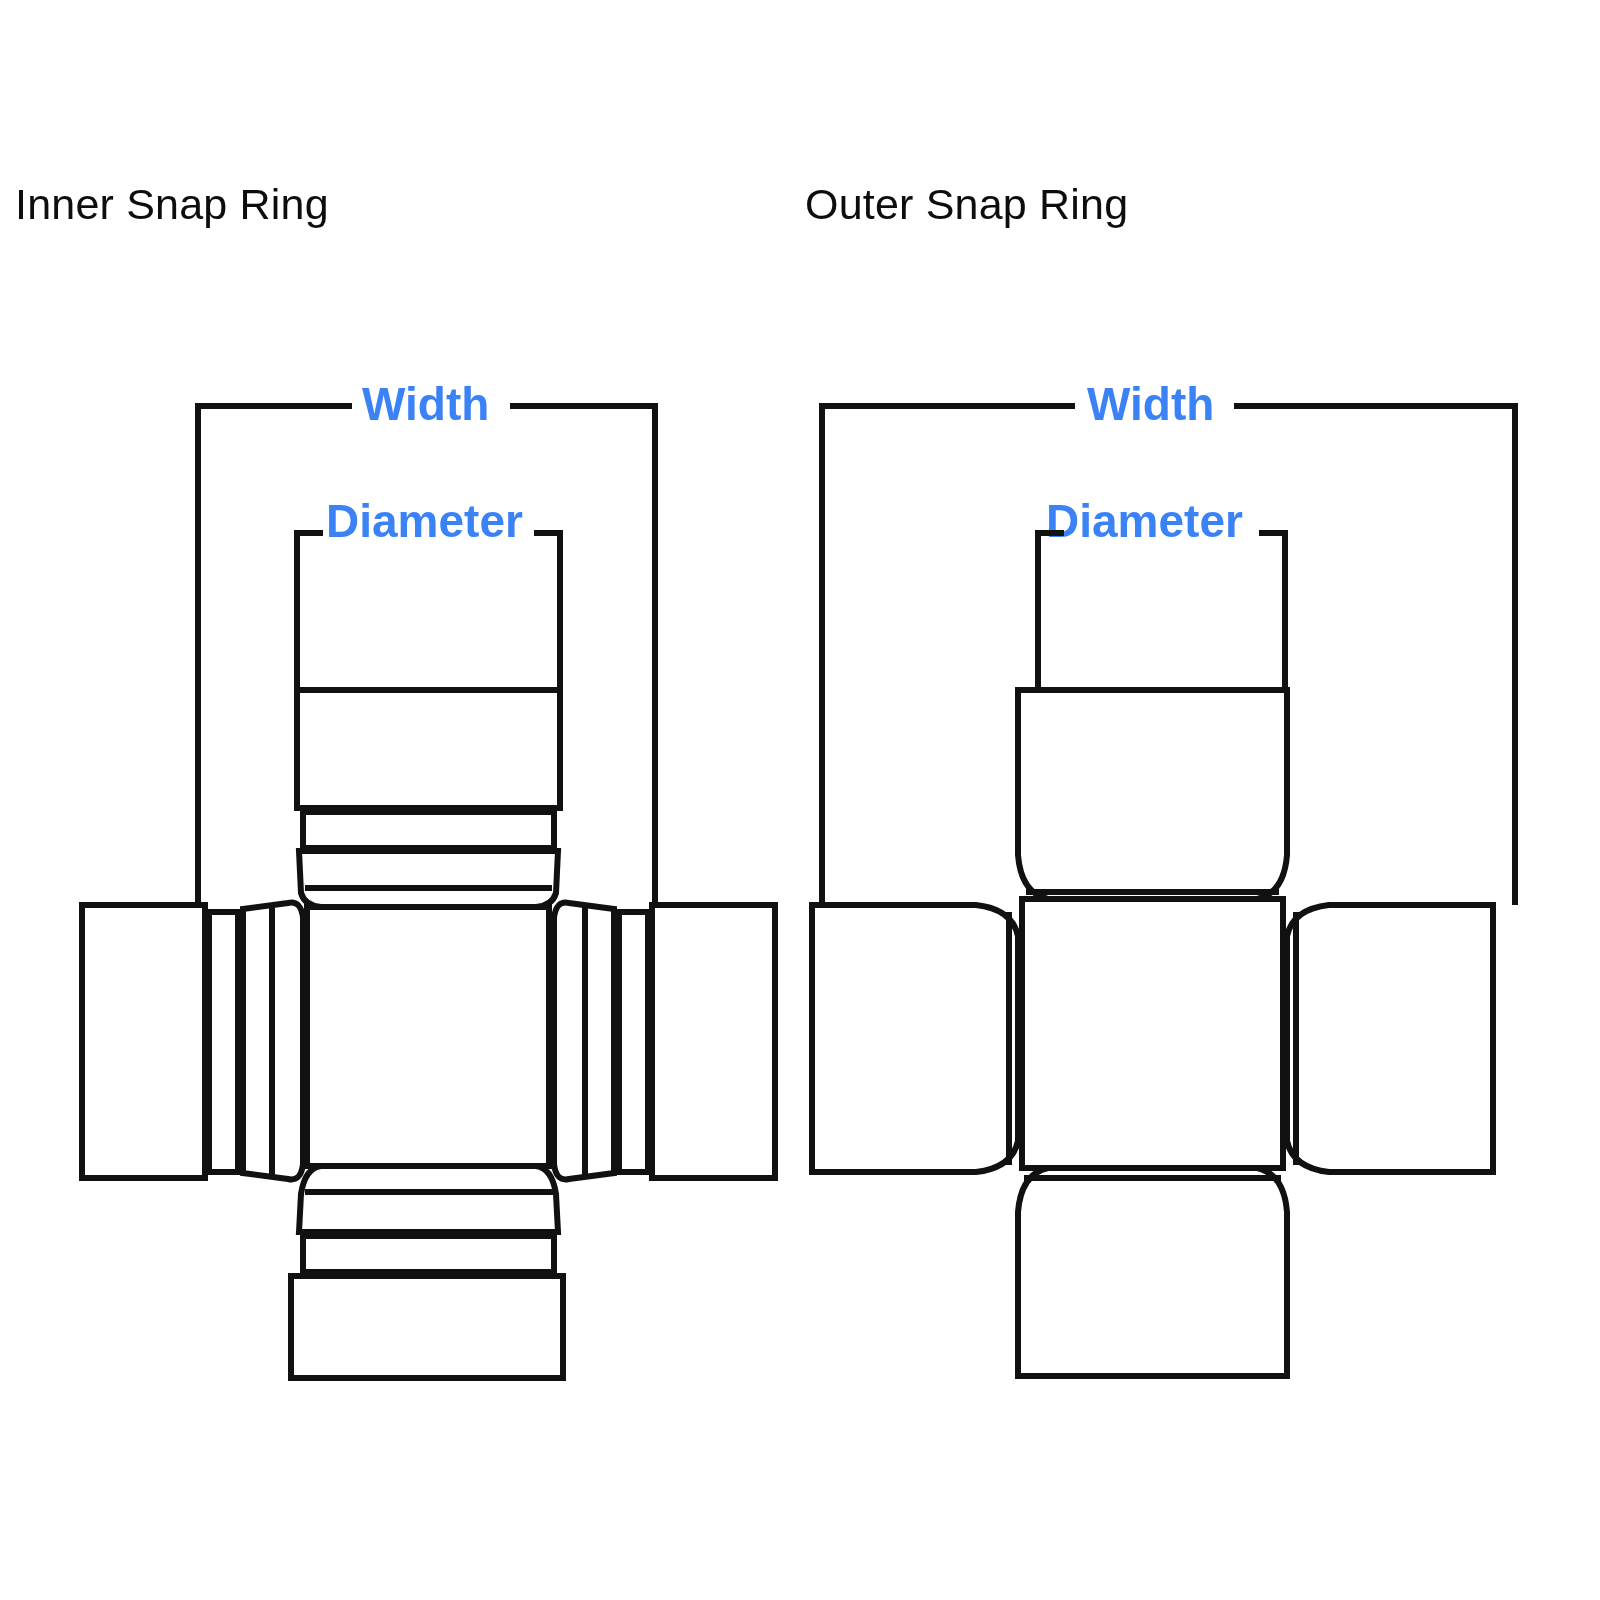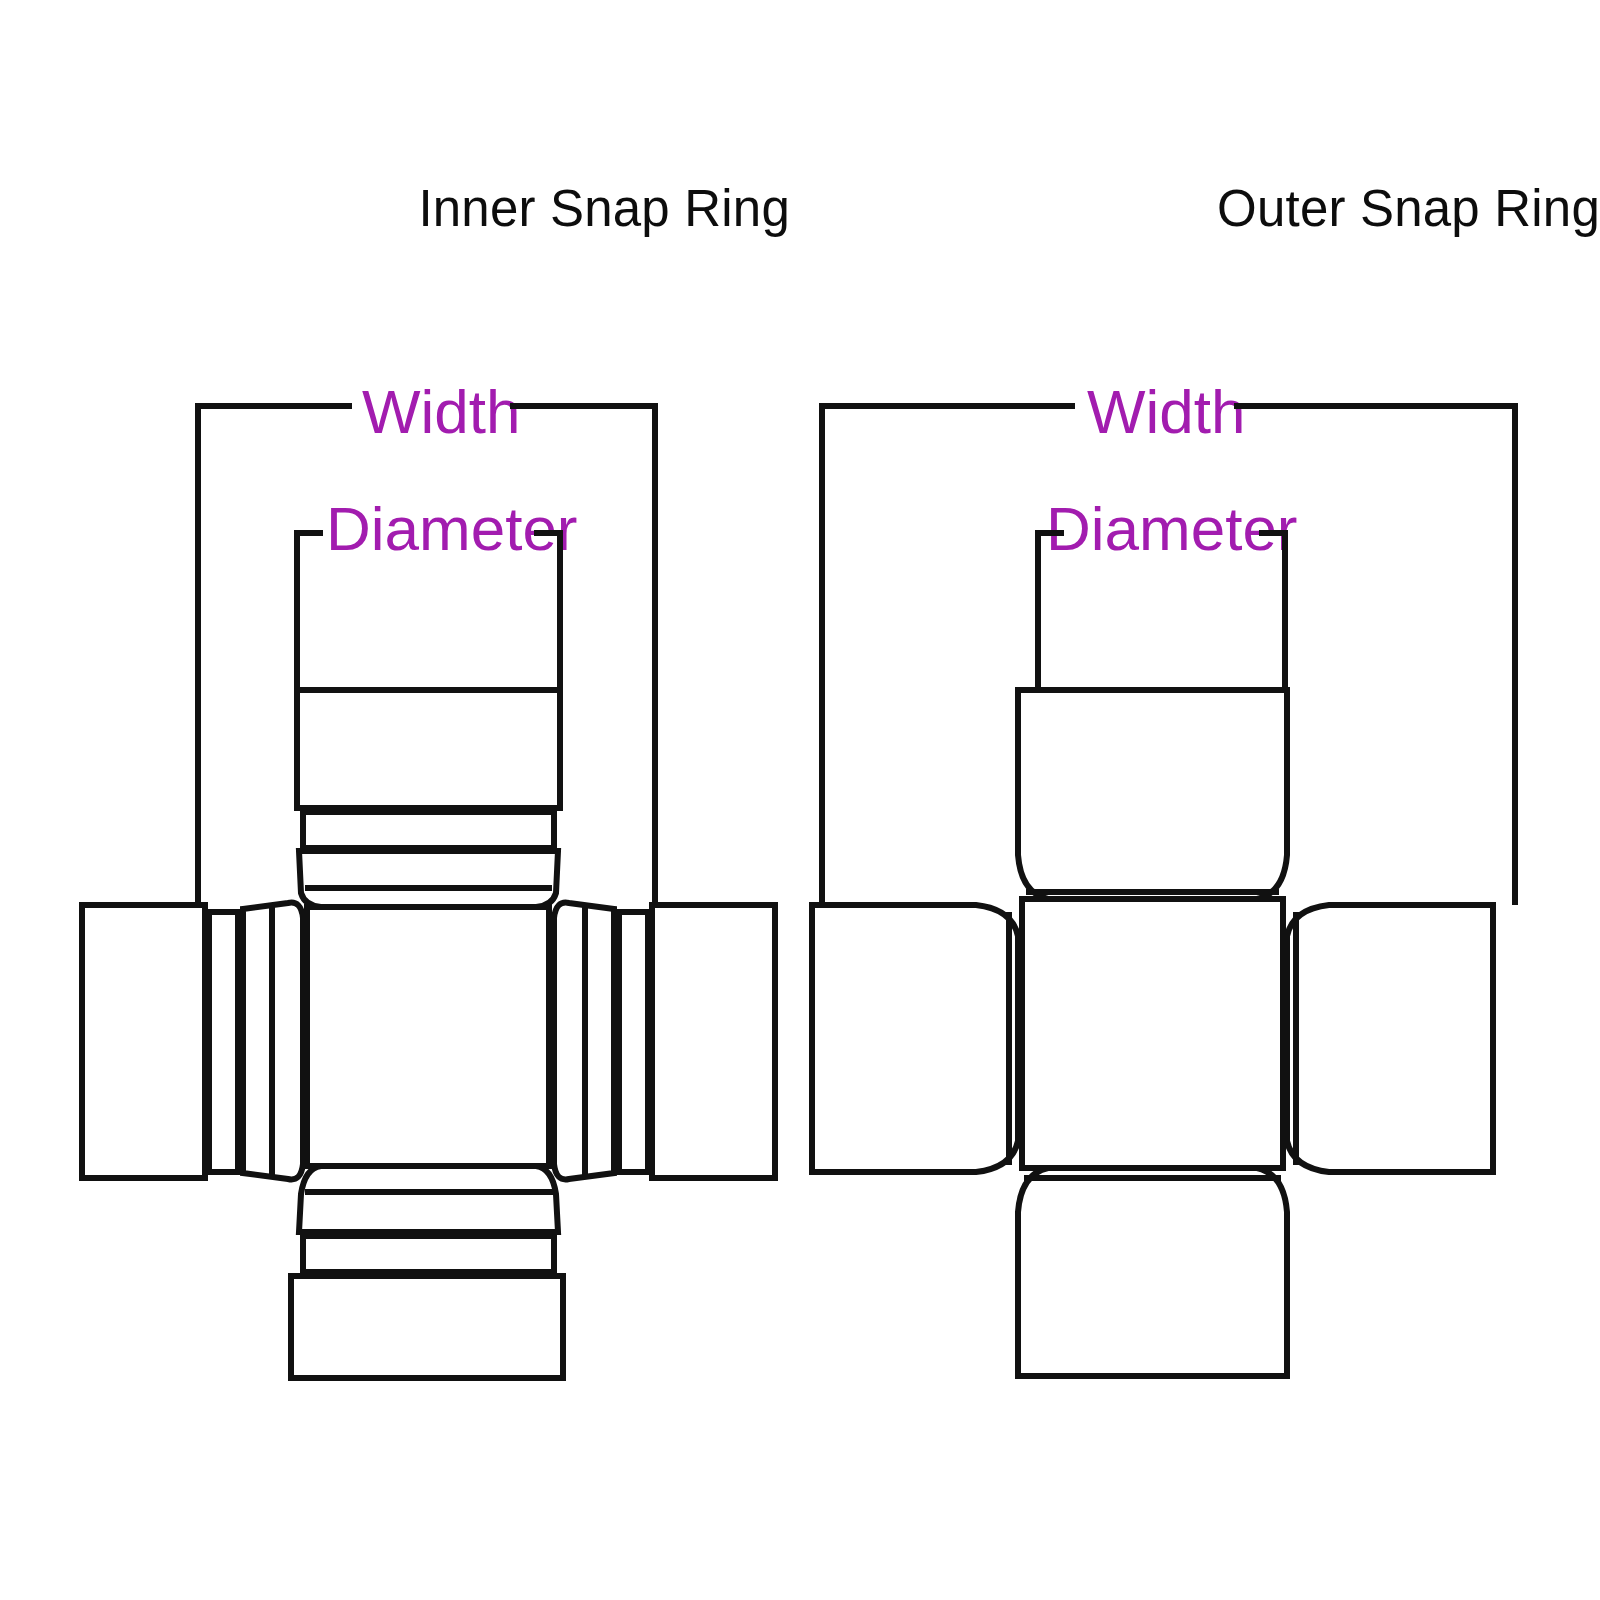--- a/index.html
+++ b/index.html
@@ -26,38 +26,38 @@
     position: absolute;
     top: 0;
     height: 1600px;
   }
   #panel-inner { left: 0; width: 790px; }
   #panel-outer { left: 790px; width: 810px; }
 
   .panel-title {
     position: absolute;
     top: 182px;
-    left: 0;
+    left: 15px;
     width: 100%;
-    text-align: right;
-    font-size: 51px;
+    text-align: left;
+    font-size: 43px;
     font-weight: 400;
     line-height: 1.05;
     letter-spacing: 0.2px;
     color: #0d0d0d;
     white-space: nowrap;
   }
   #panel-inner .panel-title { padding-right: 60px; }
   #panel-outer .panel-title { padding-right: 10px; }
 
   .dim-label {
     position: absolute;
-    font-size: 62px;
-    font-weight: 400;
-    color: #a21caf;
+    font-size: 46px;
+    font-weight: 700;
+    color: #3b82f6;
     white-space: nowrap;
     line-height: 1;
   }
   .svg-layer {
     position: absolute;
     inset: 0;
     width: 1600px;
     height: 1600px;
     pointer-events: none;
   }

